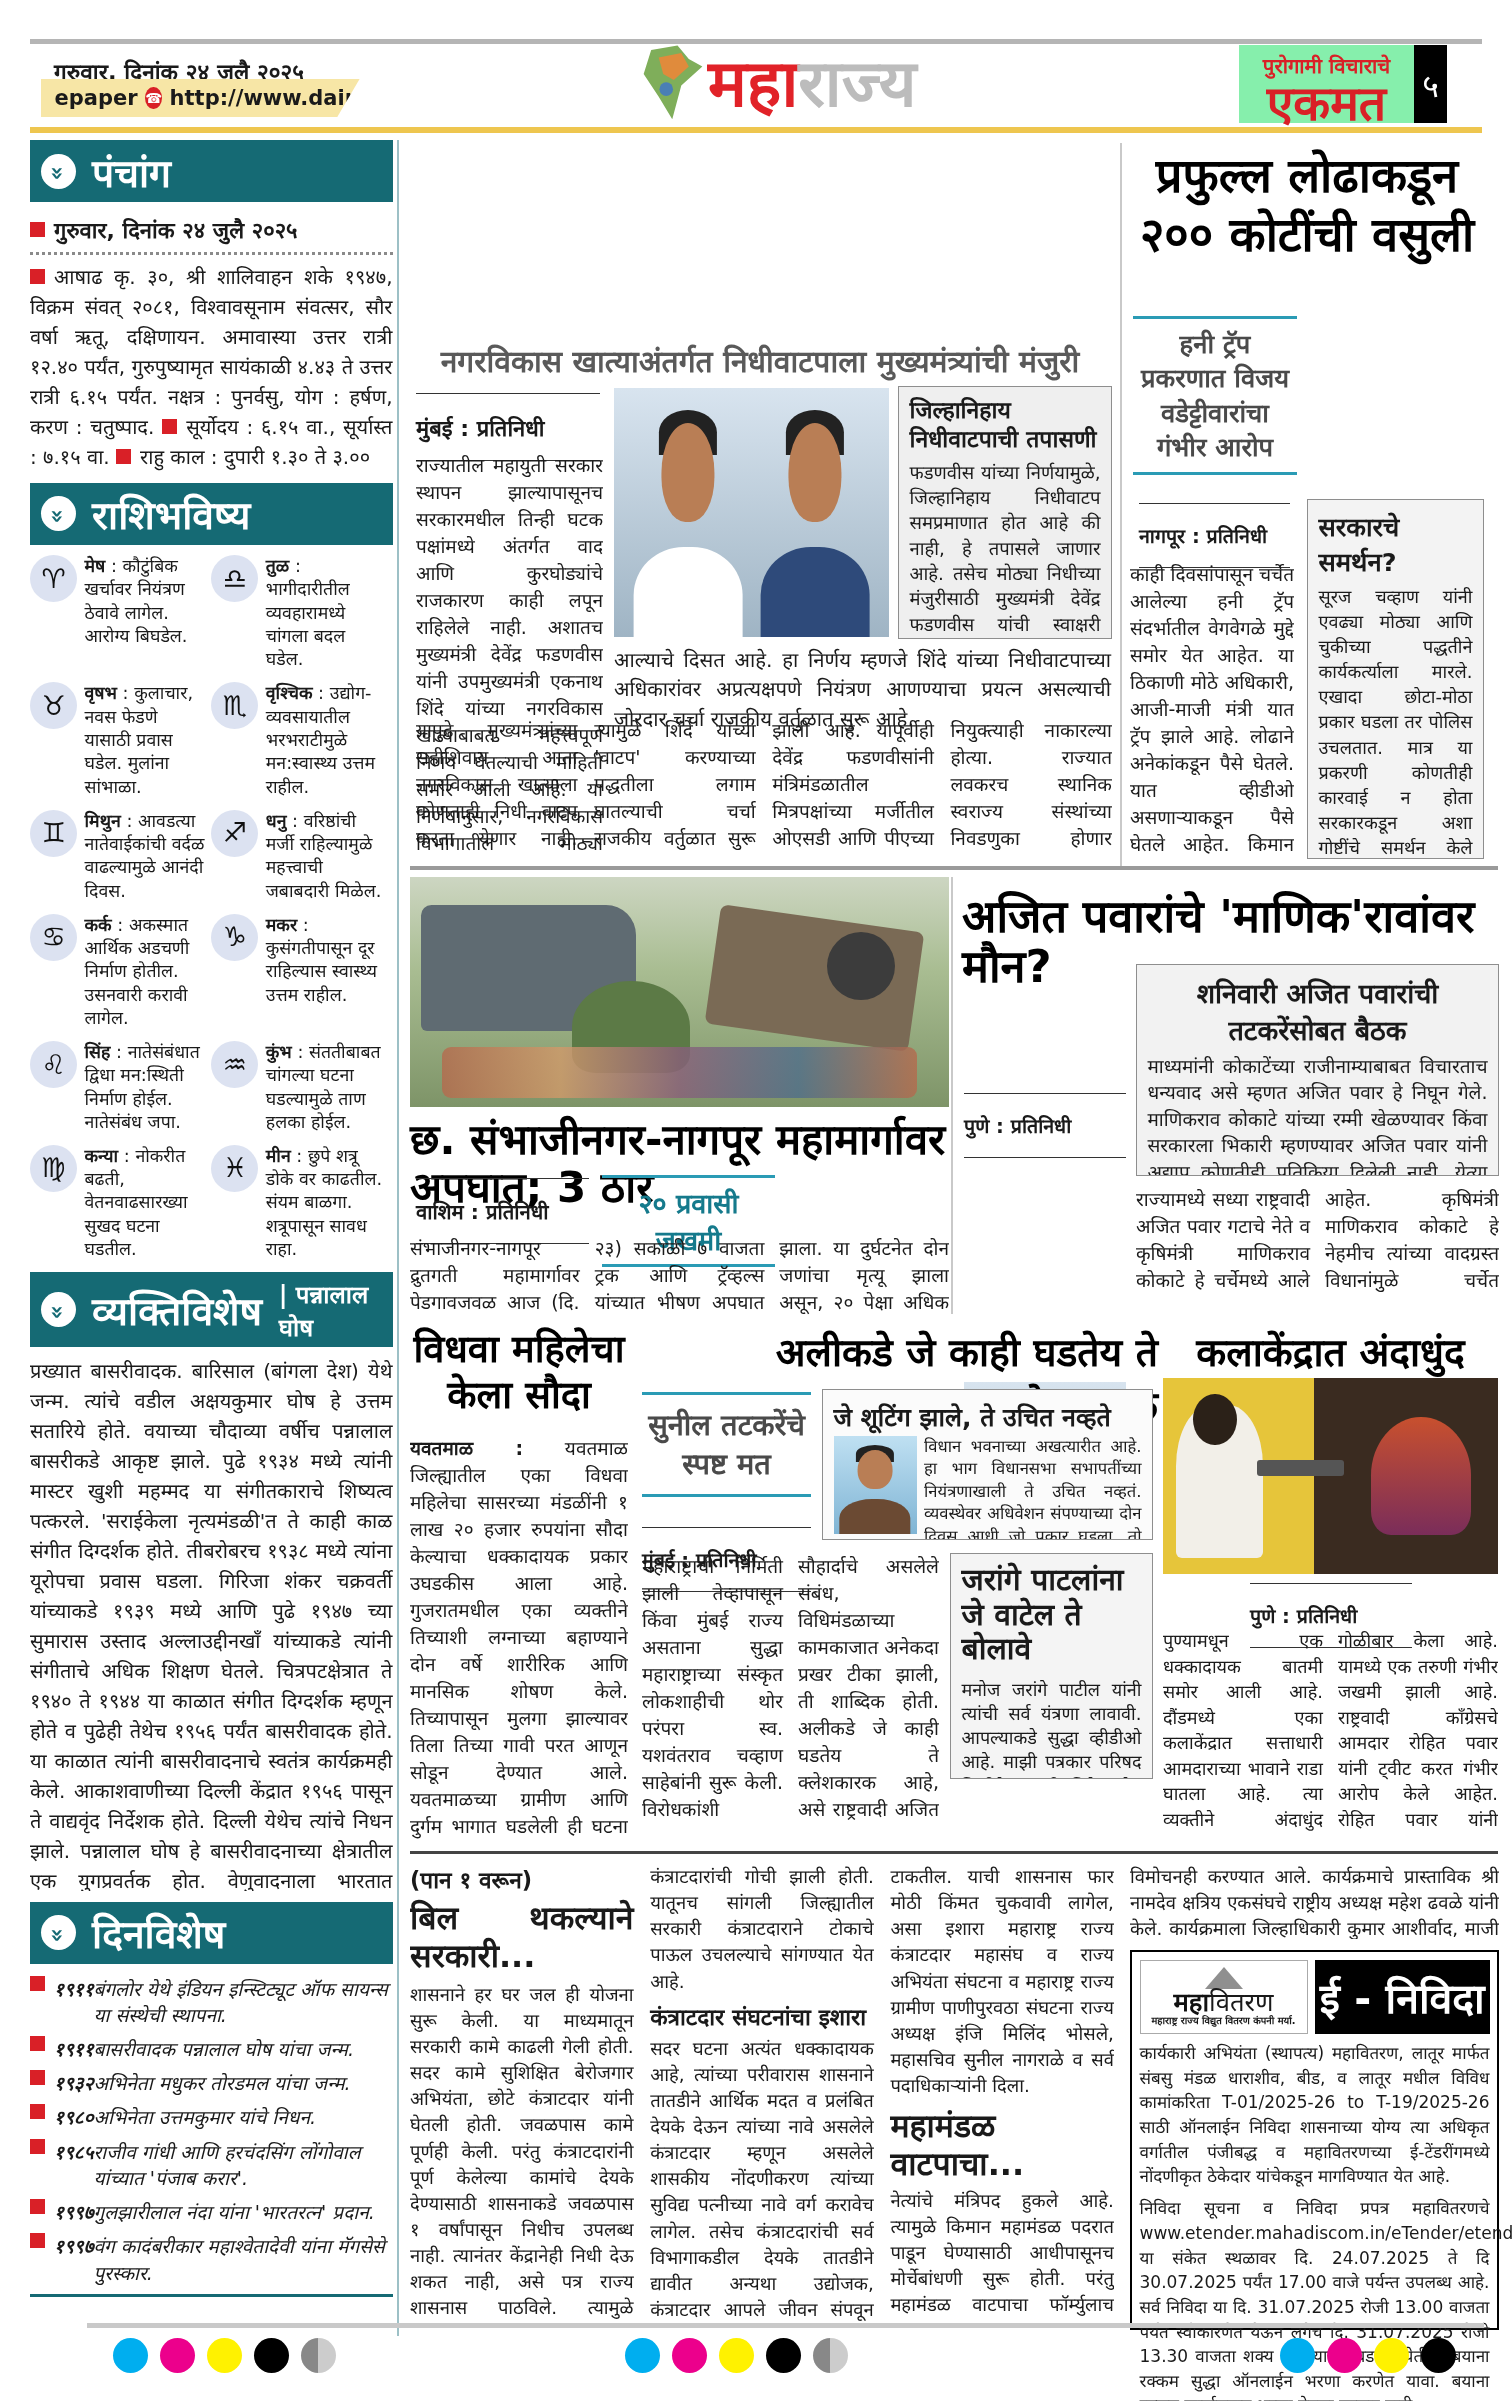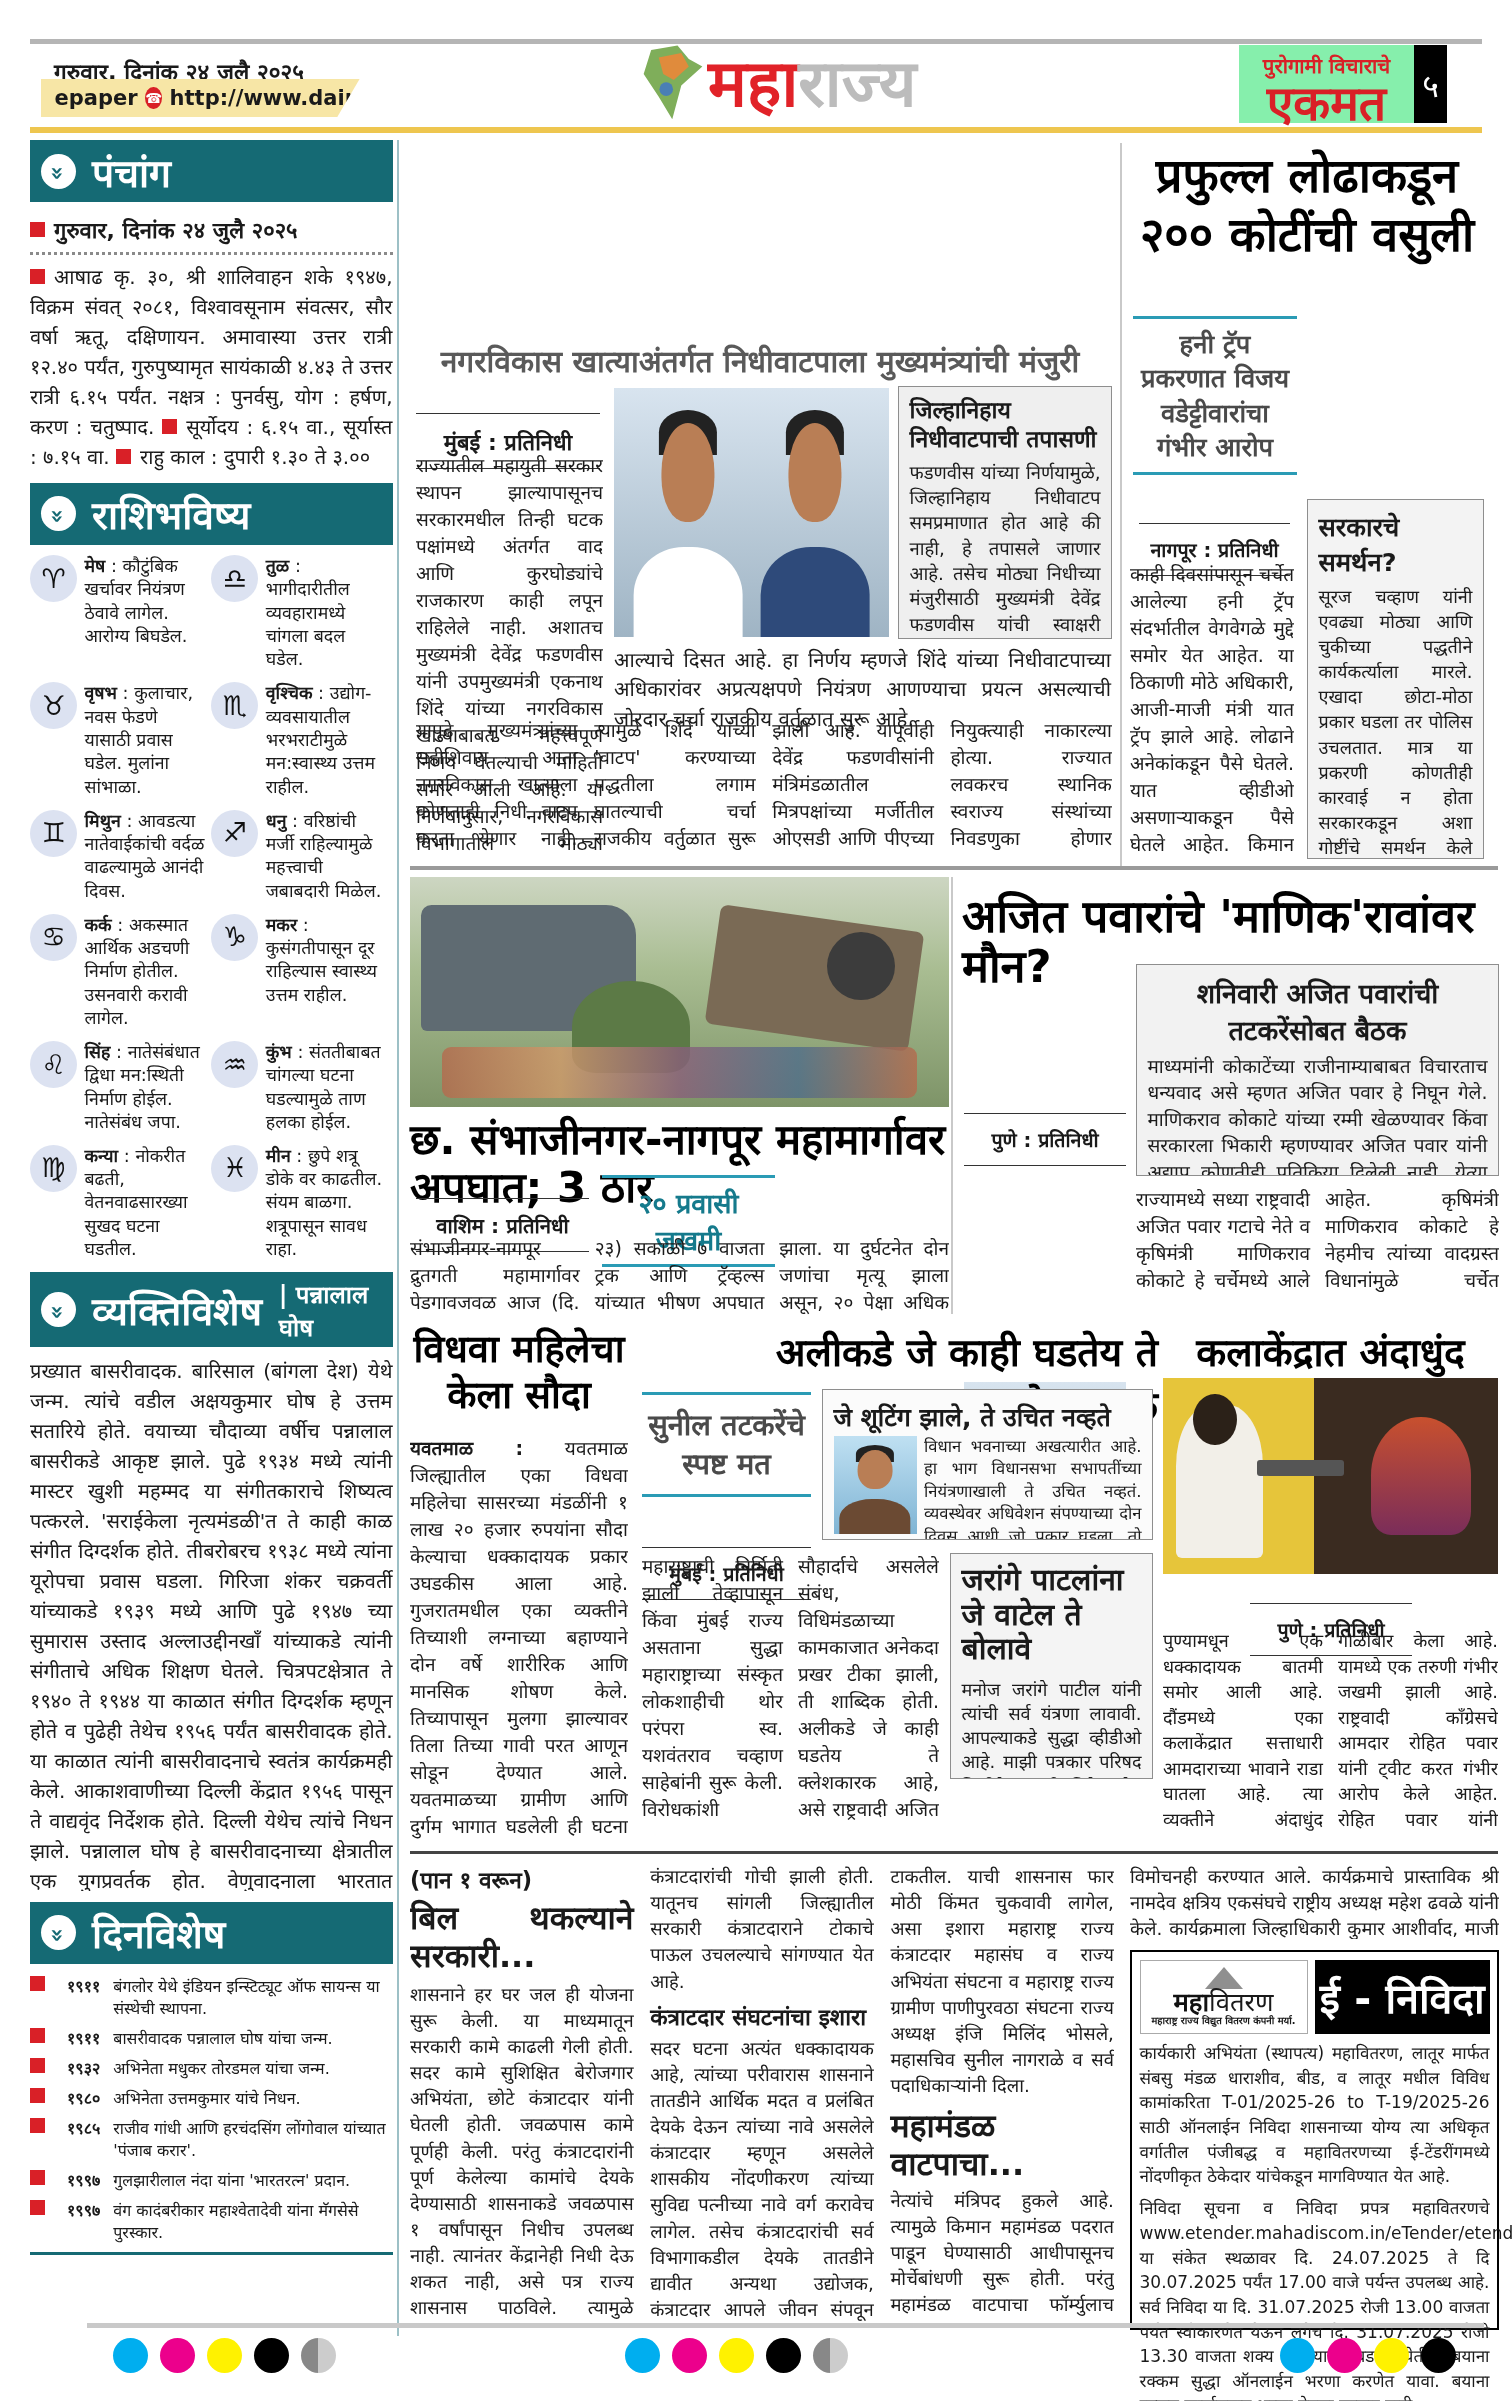--- a/index.html
+++ b/index.html
@@ -25,22 +25,22 @@
   .chev{min-width:35px;height:35px;border-radius:50%;background:#fff;color:#156a74;display:inline-flex;align-items:center;justify-content:center;font-size:22.6px;font-weight:bold;}
   .chev span{transform:rotate(90deg);letter-spacing:-4.5px;display:inline-block;}
   .redsq{display:inline-block;width:15px;height:15px;background:#d92027;margin-right:9px;flex:none;}
   .dotline{border-top:3px dotted #8a8a8a;margin:7.5px 0;}
   .sidebar{position:absolute;left:30px;top:140px;width:367px;height:2196px;border-right:2.3px solid #9dc0c6;overflow:hidden;}
   .sb-block{padding:0 4.5px 10.5px 0;}
   .sb-txt{font-size:20px;line-height:1.5;}
   .rz-wrap{display:flex;flex-wrap:wrap;row-gap:10.5px;margin-top:10.5px;}
   .rz{display:flex;gap:7.5px;width:50%;box-sizing:border-box;padding-right:4.5px;font-size:17.7px;line-height:1.32;}
   .zic{min-width:47px;height:47px;border-radius:50%;background:#dce2f1;display:flex;align-items:center;justify-content:center;font-size:27px;color:#111;}
-  .din-item{display:flex;gap:13px;font-size:16px;line-height:1.4;margin-bottom:7.5px;}
-  .byline{font-weight:bold;font-size:22px;text-align:center;border-top:1.5px solid #333;border-bottom:1.5px solid #333;padding:12px 0;margin-top:20px;}
+  .din-item{display:flex;gap:0;font-size:19px;line-height:1.4;margin-bottom:7.5px;font-style:italic;}
+  .byline{font-weight:bold;font-size:22px;border-top:1.5px solid #333;border-bottom:1.5px solid #333;padding:18px 0;}
   .bodytxt{font-size:19px;line-height:1.42;}
   .graybox{background:#efefef;border:1.5px solid #8e8e8e;padding:9px 10.5px;box-sizing:border-box;}
   .kicker{border-top:3.8px solid #2a9bb5;border-bottom:3.8px solid #2a9bb5;color:#4a4a4a;font-weight:bold;text-align:center;}
   .headline{font-weight:bold;color:#000;}
   .dot{width:35px;height:35px;border-radius:50%;display:inline-block;margin-right:12px;}
   .avatar{background:linear-gradient(#d8e4ef,#9fb4c4);position:relative;overflow:hidden;}
   .avatar .head{position:absolute;left:50%;top:14%;transform:translateX(-50%);width:42%;height:40%;background:#b97e55;border-radius:50% 50% 45% 45%;}
   .avatar .hair{position:absolute;left:50%;top:9%;transform:translateX(-50%);width:46%;height:18%;background:#222;border-radius:50% 50% 0 0;}
   .avatar .torso{position:absolute;left:50%;bottom:-6%;transform:translateX(-50%);width:86%;height:42%;background:#fff;border-radius:46% 46% 0 0;}
   .avatar .torso.navy{background:#2e4a7a;}

